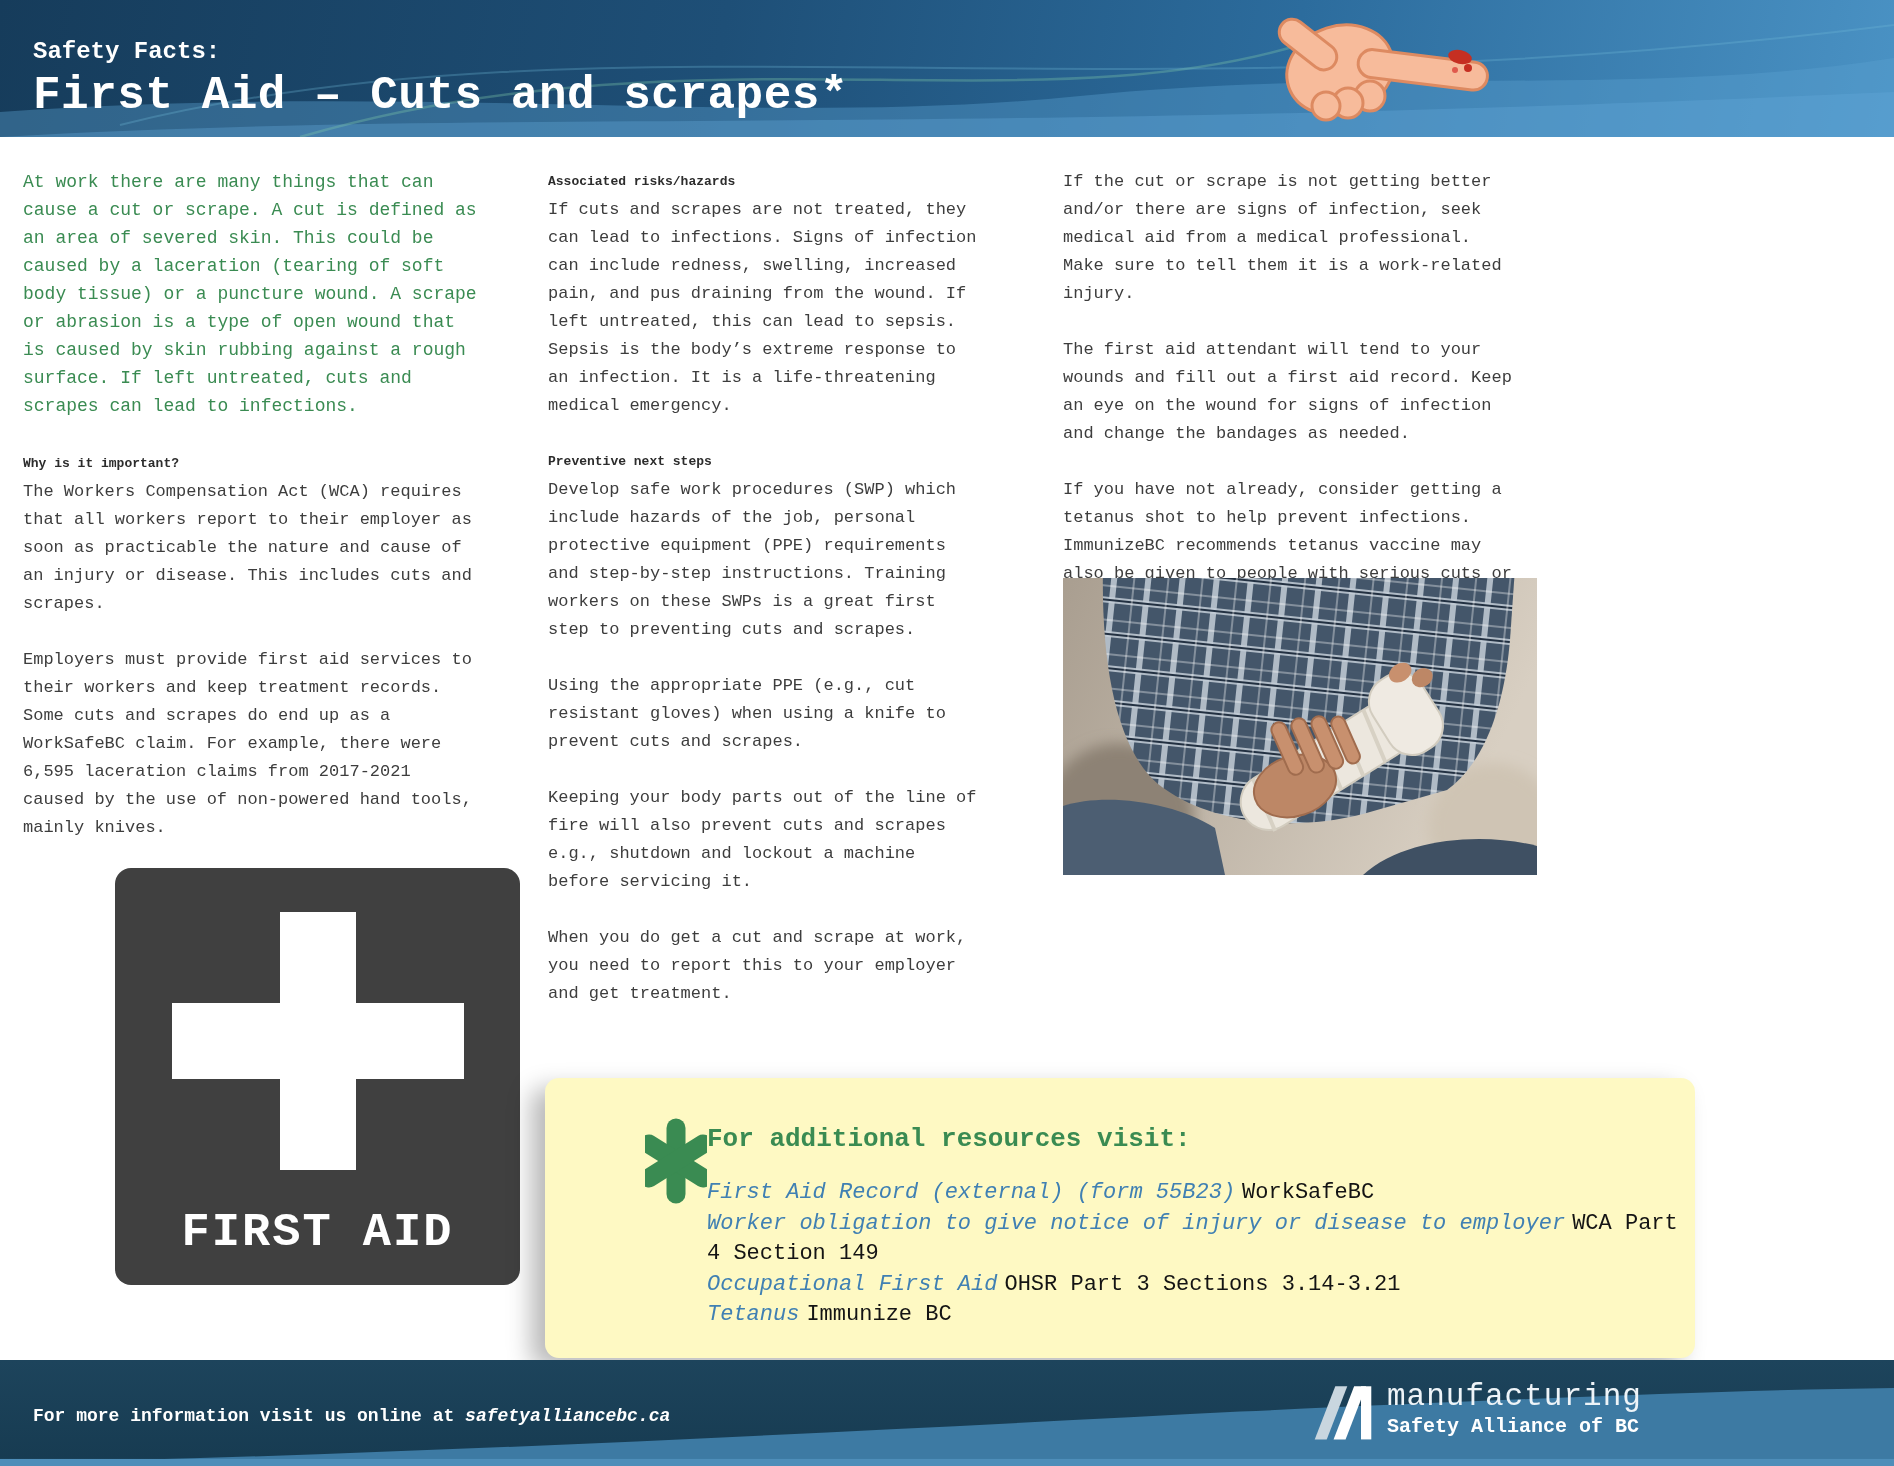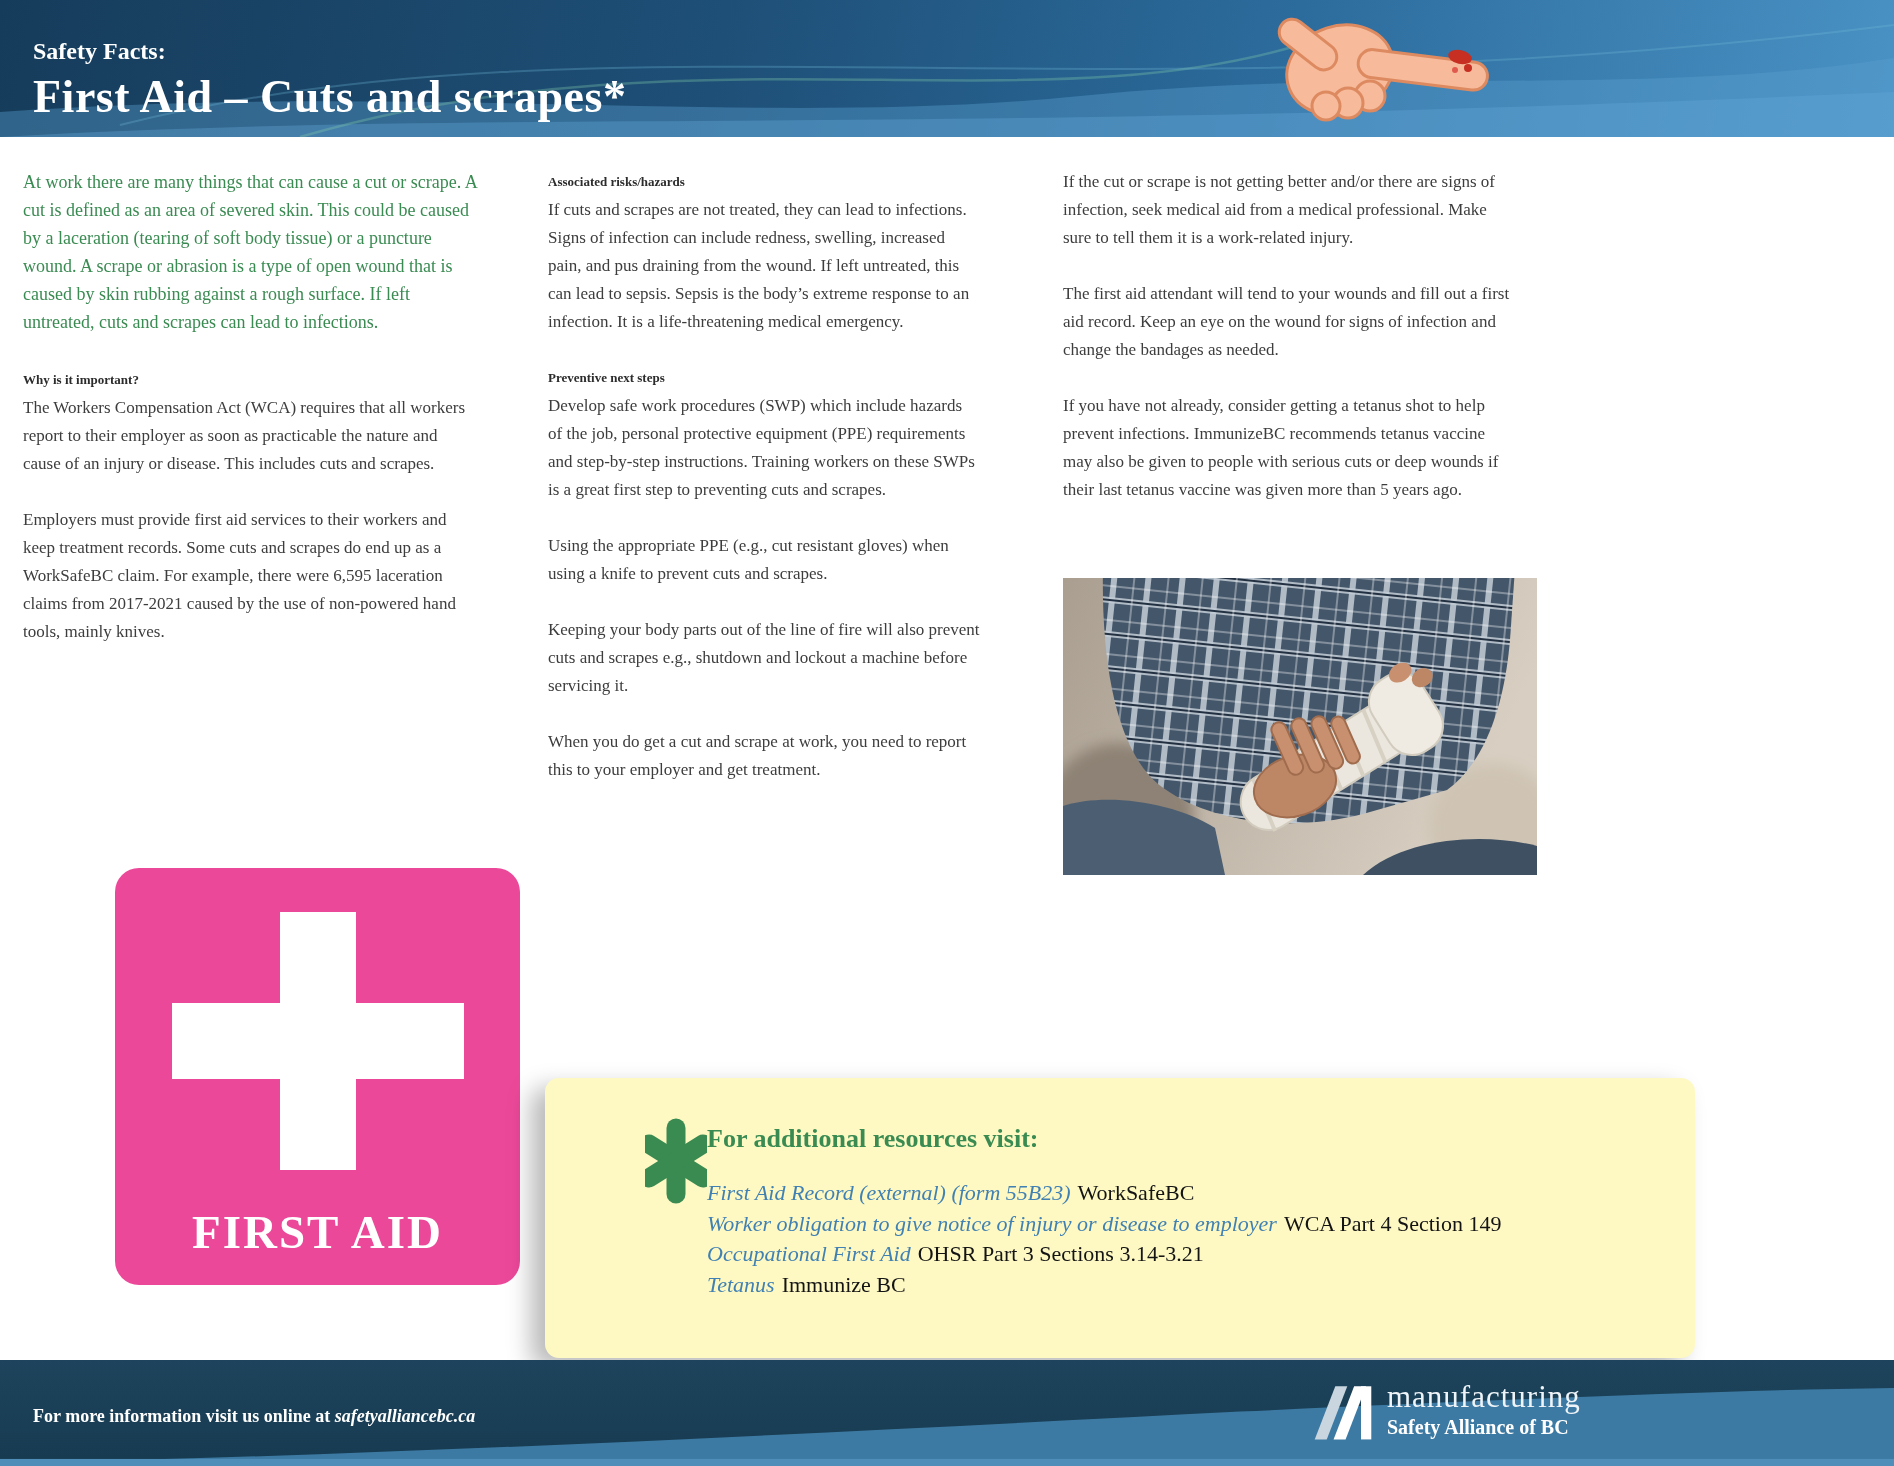--- a/index.html
+++ b/index.html
@@ -1,37 +1,37 @@
 <!DOCTYPE html>
 <html><head>
 <meta charset="utf-8">
 <style>
   html,body{margin:0;padding:0;background:#888;}
   .page{position:relative;width:1894px;height:1466px;background:#ffffff;overflow:hidden;
-        font-family:Liberation Serif, serif;}
+        font-family:Liberation Mono, monospace;}
 
   
   .header{position:absolute;left:0;top:0;width:1894px;height:137px;
           background:linear-gradient(100deg,#163c5b 0%,#1e4f77 38%,#2c6c9d 68%,#4a92c4 100%);}
   .header .art{position:absolute;left:0;top:0;width:100%;height:100%;}
   .kicker{position:absolute;left:33px;top:38px;font-size:24px;font-weight:bold;color:#ffffff;}
   .title{position:absolute;left:33px;top:70px;font-size:46px;font-weight:bold;color:#ffffff;letter-spacing:.5px;}
   .hand{position:absolute;left:1262px;top:0;width:248px;height:135px;}
 
   
   .col{position:absolute;top:168px;color:#3d3d3d;font-size:17px;line-height:28px;}
   .col1{left:23px;width:455px;}
   .col2{left:548px;width:432px;}
   .col3{left:1063px;width:455px;}
   .intro{color:#3a8b52;font-size:18px;line-height:28px;margin:0 0 30px 0;}
   .h{font-weight:bold;color:#2c2c2c;font-size:13px;margin:0;}
   .p{margin:0 0 28px 0;}
 
   
-  .sign{position:absolute;left:115px;top:868px;width:405px;height:417px;background:#ec4899;border-radius:24px;}
+  .sign{position:absolute;left:115px;top:868px;width:405px;height:417px;background:#404040;border-radius:16px;}
   .cross-v{position:absolute;left:50%;margin-left:-38px;top:44px;width:76px;height:258px;background:#ffffff;}
   .cross-h{position:absolute;left:50%;margin-left:-146px;top:135px;width:292px;height:76px;background:#ffffff;}
   .sign-label{position:absolute;left:0;right:0;bottom:26px;text-align:center;color:#ffffff;
               font-weight:bold;font-size:47px;letter-spacing:2px;}
 
   
   .photo{position:absolute;left:1063px;top:578px;width:474px;height:297px;overflow:hidden;background:#b8ac9d;}
 
   
   .resbox{position:absolute;left:545px;top:1078px;width:1150px;height:280px;background:#fef9c3;

